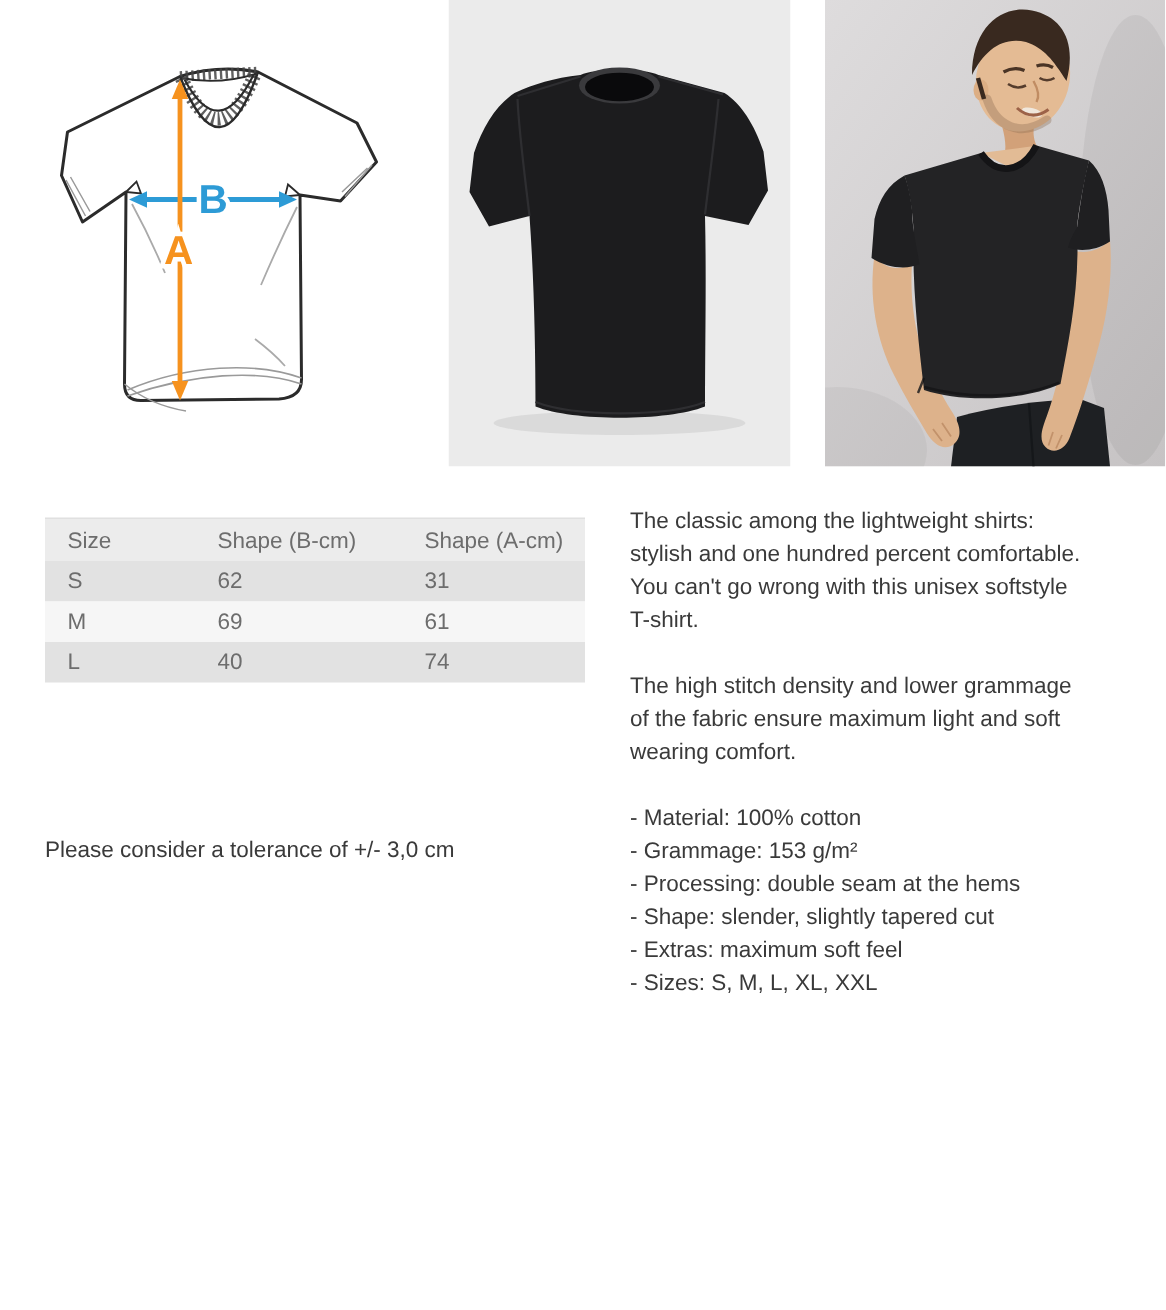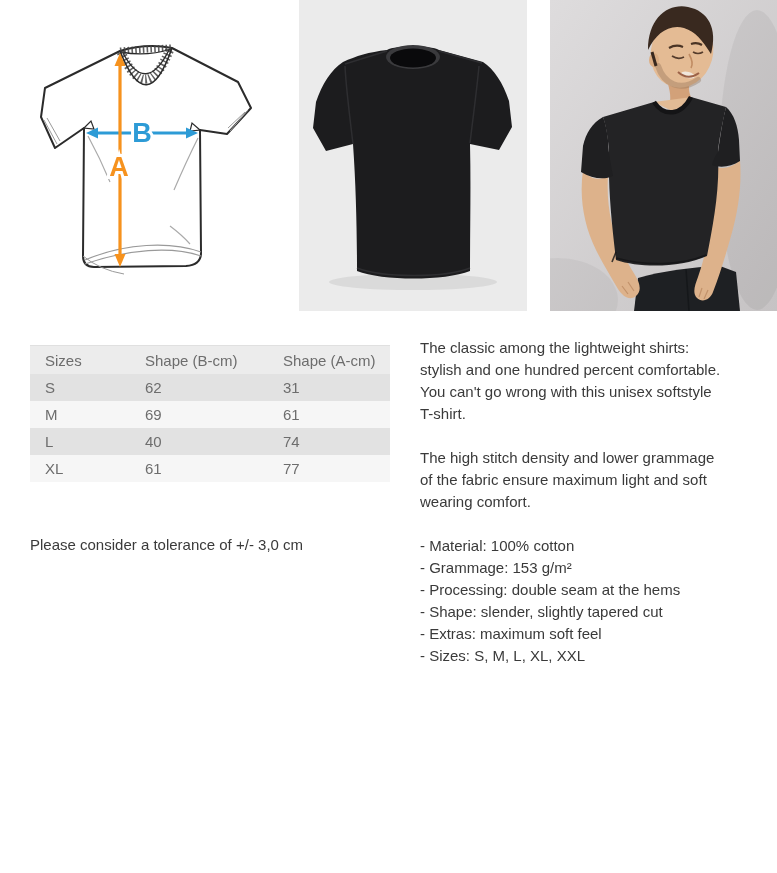--- a/index.html
+++ b/index.html
@@ -21,21 +21,21 @@
   }
   table.size-table th{
     background:#ececec;font-weight:normal;text-align:left;
     height:28px;padding:0 0 0 15px;border-top:1px solid #e0e0e0;
   }
   table.size-table td{height:27px;padding:0 0 0 15px;}
   table.size-table tbody tr:nth-child(odd) td{background:#e2e2e2;}
   table.size-table tbody tr:nth-child(even) td{background:#f6f6f6;}
 
   .tolerance{
-    position:absolute;left:30px;top:536px;
+    position:absolute;left:30px;top:558px;
     font-size:15px;color:#3a3a3a;
   }
 
   
   .description{
     position:absolute;left:420px;top:337px;width:360px;
     font-size:15px;line-height:22px;color:#3a3a3a;
   }
   .description p{margin:0 0 22px 0;white-space:pre-line;}
   .specs div{height:22px;white-space:pre;}
@@ -181,45 +181,40 @@
   </div>
 
   <table class="size-table">
     <colgroup>
         <col style="width:100px">
         <col style="width:138px">
         <col style="width:122px">
       </colgroup>
     <thead>
       <tr>
-        <th>Sizes</th>
+        <th>Size</th>
         <th>Shape (B-cm)</th>
         <th>Shape (A-cm)</th>
       </tr>
     </thead>
     <tbody>
       <tr>
         <td>S</td>
         <td>62</td>
         <td>31</td>
       </tr>
       <tr>
         <td>M</td>
         <td>69</td>
         <td>61</td>
       </tr>
       <tr>
         <td>L</td>
         <td>40</td>
         <td>74</td>
-      </tr>
-      <tr>
-        <td>XL</td>
-        <td>61</td>
-        <td>77</td>
       </tr>
     </tbody>
   </table>
 
   <div class="tolerance">Please consider a tolerance of +/- 3,0 cm</div>
 
   <div class="description">
     <p>The classic among the lightweight shirts:
 stylish and one hundred percent comfortable.
 You can't go wrong with this unisex softstyle

